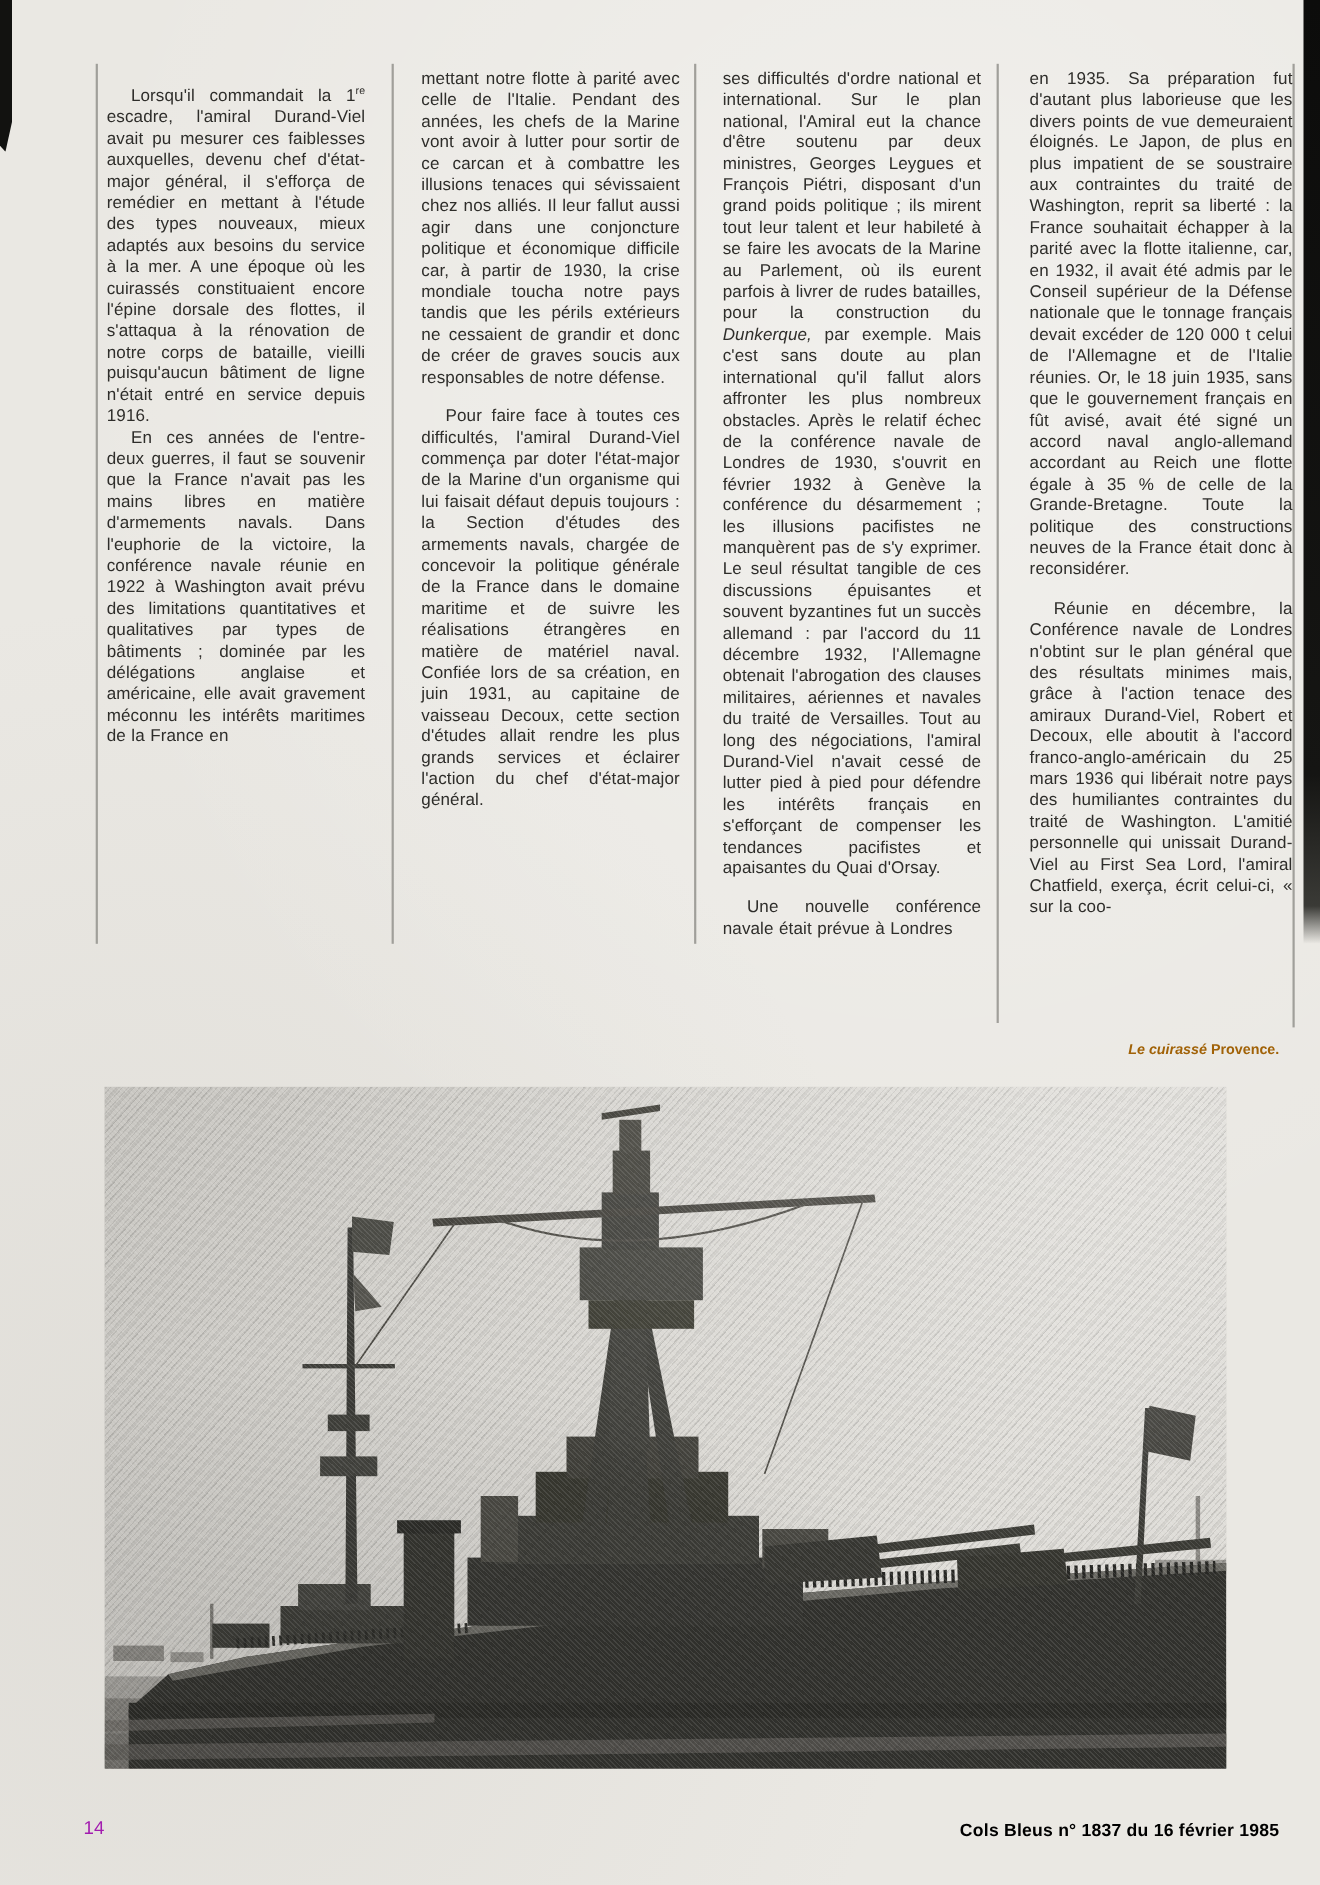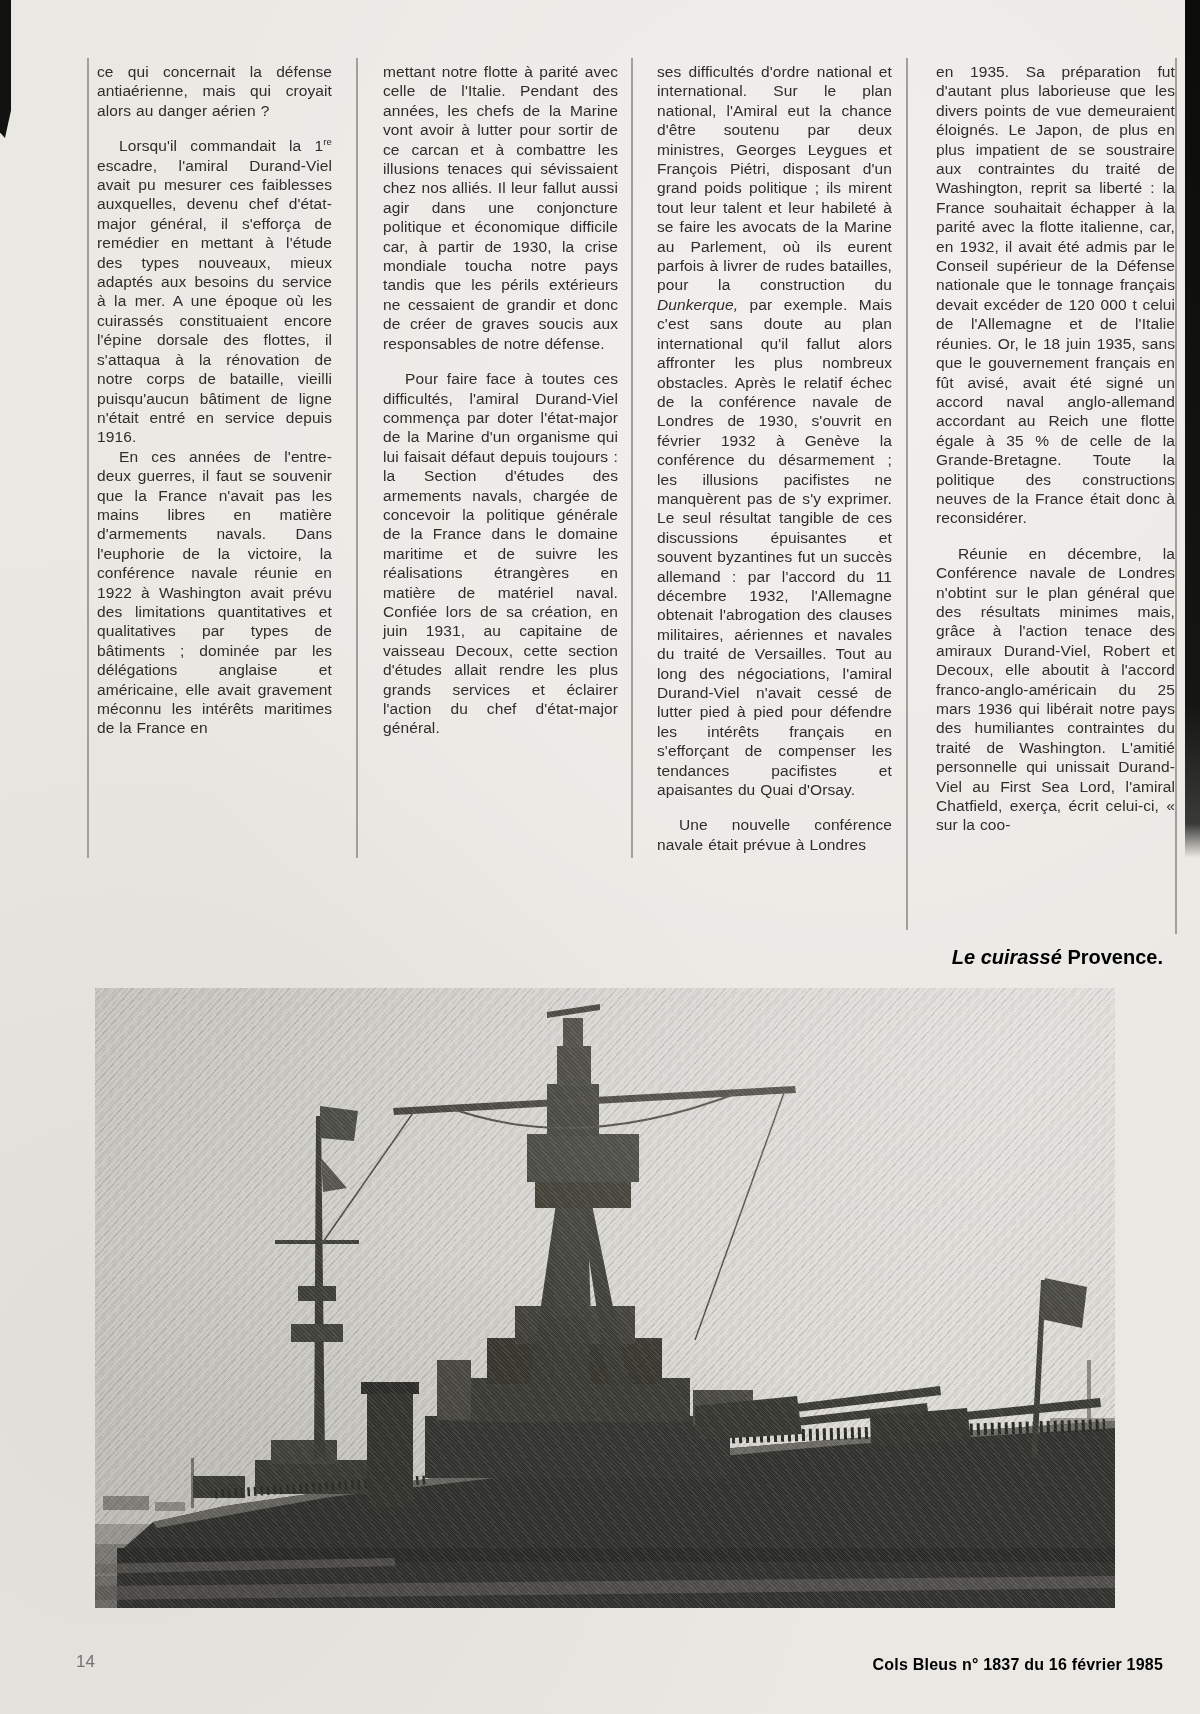--- a/index.html
+++ b/index.html
@@ -48,21 +48,21 @@
   h2.section{
     font-family:"Liberation Serif", serif;
     font-style:italic;font-weight:bold;
     font-size:30px;line-height:34px;
     color:#8b8b88;text-align:center;
     margin:25px 2px 57px 2px;
   }
   
   .caption{
     position:absolute;top:946px;right:37px;width:520px;
-    text-align:right;font-size:20px;color:#000000;font-weight:bold;
+    text-align:right;font-size:13px;color:#a16207;font-weight:bold;
   }
   .caption .it{font-style:italic;}
   
   .photo{
     position:absolute;left:95px;top:988px;width:1020px;height:620px;
     background:linear-gradient(115deg,#c8c6c1 0%,#d6d4cf 35%,#e0ded9 75%,#dddbd6 100%);
     overflow:hidden;
   }
   .photo svg{position:absolute;inset:0;display:block;}
   .photo .halftone1{
@@ -73,41 +73,40 @@
     position:absolute;inset:0;pointer-events:none;
     background:repeating-linear-gradient(44deg, rgba(255,255,255,0.10) 0 1px, rgba(0,0,0,0) 1px 3px),
                repeating-linear-gradient(132deg, rgba(40,40,38,0.07) 0 2px, rgba(0,0,0,0) 2px 9px);
   }
   .photo .vignette{
     position:absolute;inset:0;pointer-events:none;
     background:radial-gradient(140% 120% at 85% 10%, rgba(255,255,255,0.18) 0%, rgba(255,255,255,0) 50%),
                radial-gradient(120% 100% at 15% 95%, rgba(30,30,28,0.12) 0%, rgba(30,30,28,0) 55%);
   }
   
-  .pagenum{position:absolute;left:76px;top:1652px;font-size:17px;color:#737373;}
+  .pagenum{position:absolute;left:76px;top:1652px;font-size:17px;color:#a21caf;}
   .journal{
     position:absolute;right:37px;top:1656px;
     font-size:16px;font-weight:bold;color:#000000;letter-spacing:0.2px;
   }
 </style>
 </head>
 <body>
 
 <div class="paper-tint"></div>
 <div class="edge-left"></div>
 <div class="edge-right"></div>
 
 <div class="vrule r1"></div>
 <div class="vrule r2"></div>
 <div class="vrule r3"></div>
 <div class="vrule r4"></div>
 <div class="vrule r5"></div>
 
 <div class="col col1">
-  <p>ce qui concernait la défense antiaérienne, mais qui croyait alors au danger aérien ?</p>
   <p class="gap ind"><span>Lorsqu'il commandait la 1</span><sup>re</sup><span> escadre, l'amiral Durand-Viel avait pu mesurer ces faiblesses auxquelles, devenu chef d'état-major général, il s'efforça de remédier en mettant à l'étude des types nouveaux, mieux adaptés aux besoins du service à la mer. A une époque où les cuirassés constituaient encore l'épine dorsale des flottes, il s'attaqua à la rénovation de notre corps de bataille, vieilli puisqu'aucun bâtiment de ligne n'était entré en service depuis 1916.</span></p>
   <p class="ind">En ces années de l'entre-deux guerres, il faut se souvenir que la France n'avait pas les mains libres en matière d'armements navals. Dans l'euphorie de la victoire, la conférence navale réunie en 1922 à Washington avait prévu des limitations quantitatives et qualitatives par types de bâtiments ; dominée par les délégations anglaise et américaine, elle avait gravement méconnu les intérêts maritimes de la France en</p>
 </div>
 
 <div class="col col2">
   <p>mettant notre flotte à parité avec celle de l'Italie. Pendant des années, les chefs de la Marine vont avoir à lutter pour sortir de ce carcan et à combattre les illusions tenaces qui sévissaient chez nos alliés. Il leur fallut aussi agir dans une conjoncture politique et économique difficile car, à partir de 1930, la crise mondiale toucha notre pays tandis que les périls extérieurs ne cessaient de grandir et donc de créer de graves soucis aux responsables de notre défense.</p>
   <p class="gap ind">Pour faire face à toutes ces difficultés, l'amiral Durand-Viel commença par doter l'état-major de la Marine d'un organisme qui lui faisait défaut depuis toujours : la Section d'études des armements navals, chargée de concevoir la politique générale de la France dans le domaine maritime et de suivre les réalisations étrangères en matière de matériel naval. Confiée lors de sa création, en juin 1931, au capitaine de vaisseau Decoux, cette section d'études allait rendre les plus grands services et éclairer l'action du chef d'état-major général.</p>
 </div>
 
 <div class="col col3">

